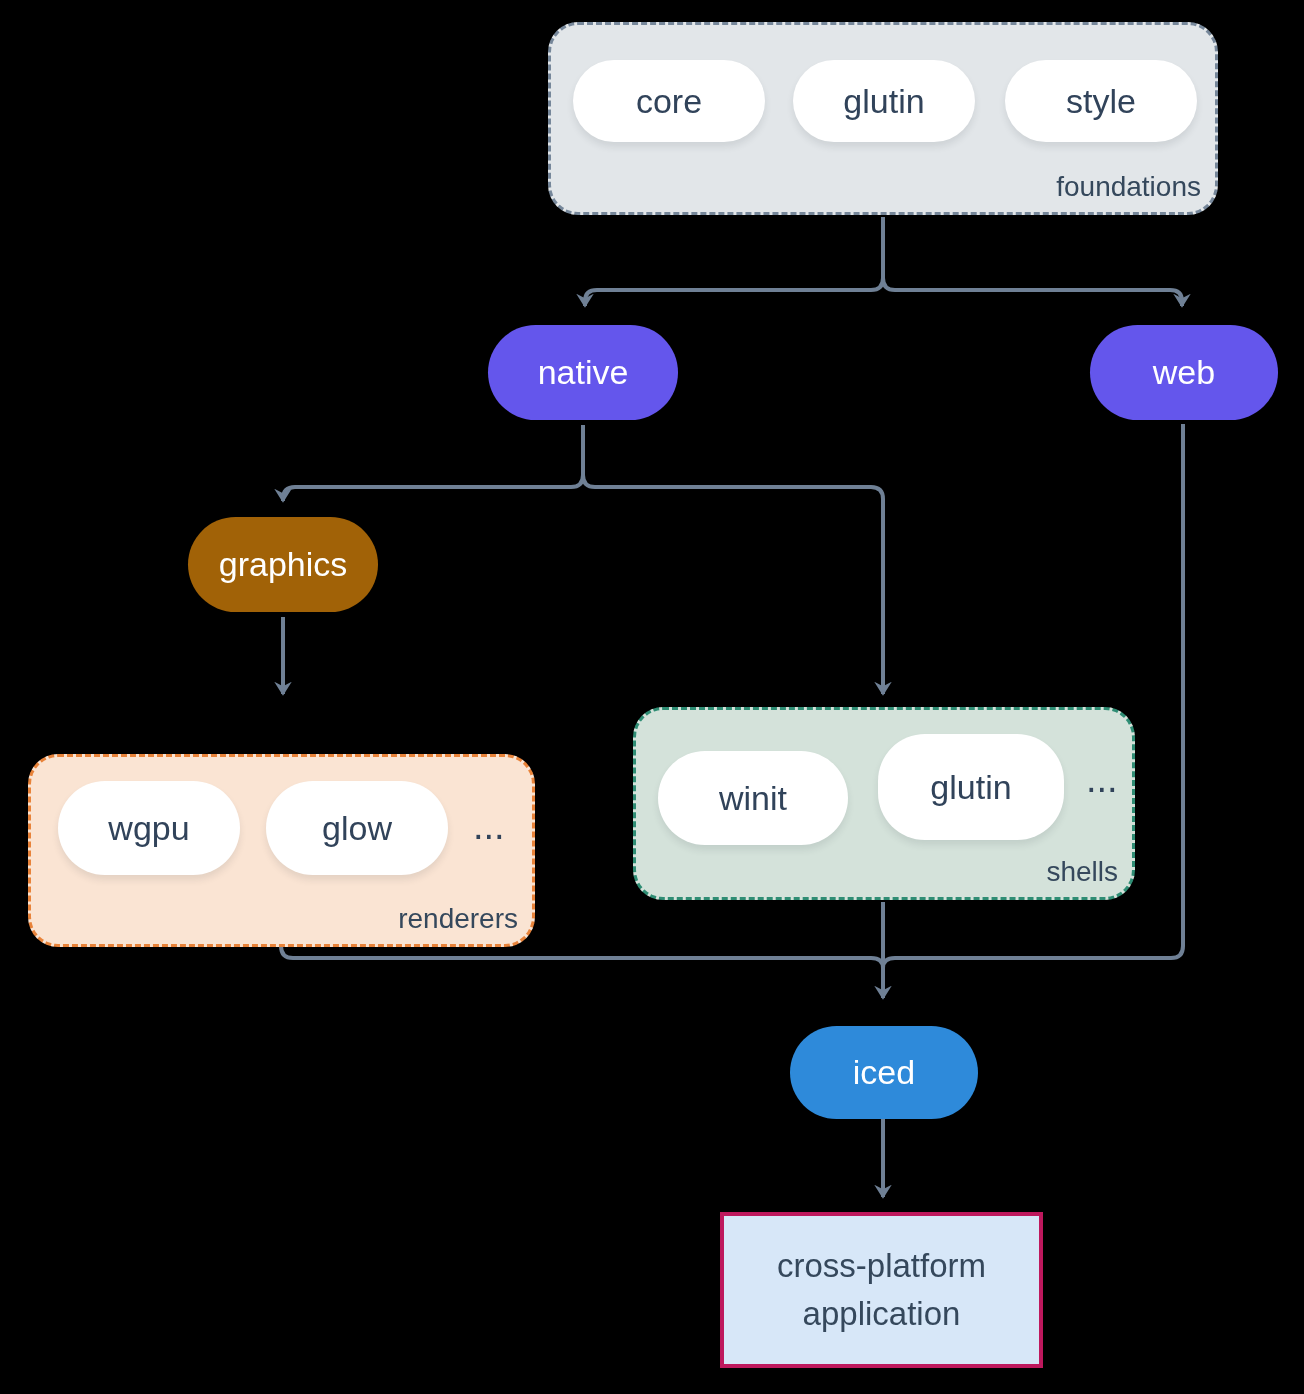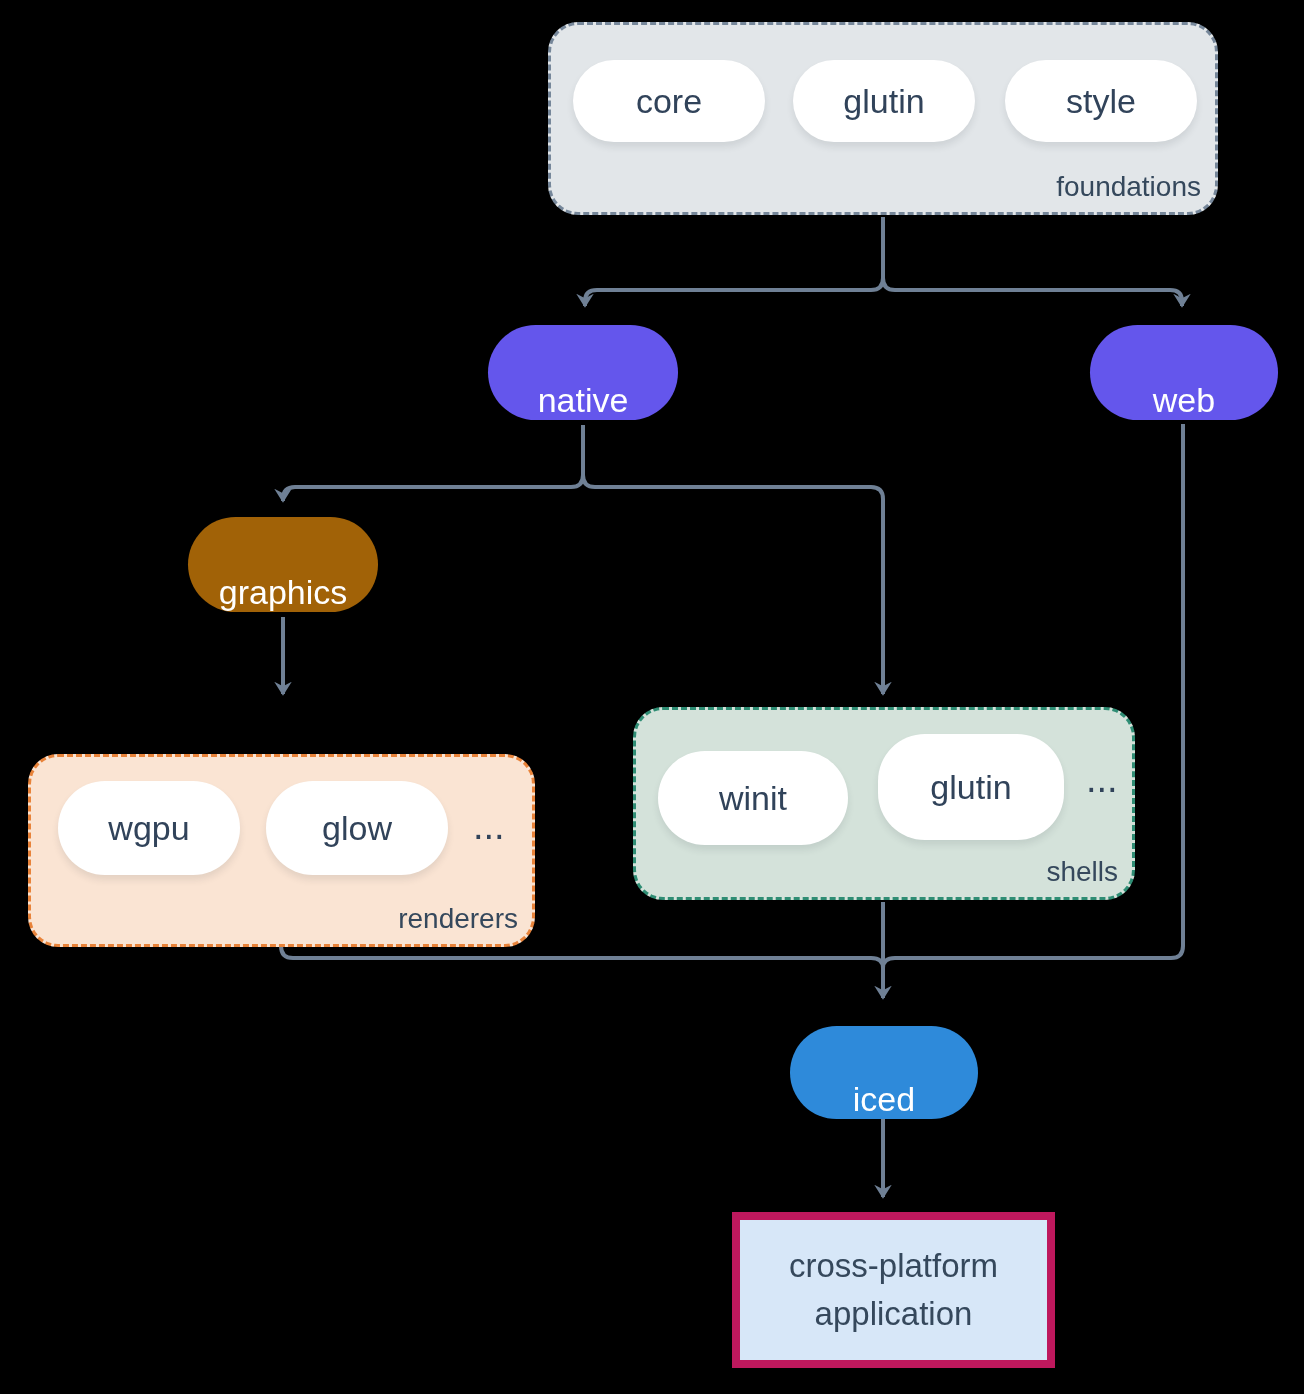--- a/index.html
+++ b/index.html
@@ -12,32 +12,32 @@
   .group-box .group-label{
     position:absolute;right:14px;bottom:9px;font-size:28px;color:#35485c;
   }
   .pill{
     position:absolute;background:#fff;border-radius:47px;z-index:3;
     display:flex;align-items:center;justify-content:center;
     font-size:34px;color:#31435a;box-shadow:0 5px 7px rgba(40,50,60,0.10);
   }
   .node{
     position:absolute;z-index:3;border-radius:48px;
-    display:flex;align-items:flex-end;justify-content:center;
+    display:flex;align-items:center;justify-content:center;
     font-size:34px;color:#ffffff;
   }
   .dots{position:absolute;font-size:38px;color:#31435a;z-index:3;}
   .foundations{left:548px;top:22px;width:670px;height:193px;background:#e2e6e9;border:3px dashed #76879a;}
   .renderers{left:28px;top:707px;width:507px;height:193px;background:#fae4d3;border:3px dashed #e8833a;margin-top:47px;}
   .shells{left:633px;top:707px;width:502px;height:193px;background:#d4e2da;border:3px dashed #2f8d74;}
   .app-box{
     position:absolute;left:720px;top:1212px;width:323px;height:156px;z-index:3;
-    background:#d7e7f8;border:8px solid #be185d;box-sizing:border-box;
+    background:#d7e7f8;border:4px solid #be185d;box-sizing:border-box;
     display:flex;flex-direction:column;align-items:center;justify-content:center;
-    font-size:33px;line-height:1.45;color:#35485c;text-align:center;margin-left:12px;
+    font-size:33px;line-height:1.45;color:#35485c;text-align:center;
   }
   .n-native{left:488px;top:325px;width:190px;height:95px;background:#6456ec;}
   .n-web{left:1090px;top:325px;width:188px;height:95px;background:#6456ec;}
   .n-graphics{left:188px;top:517px;width:190px;height:95px;background:#a16207;}
   .n-iced{left:790px;top:1010px;width:188px;height:93px;background:#2e8ada;margin-top:16px;}
   .p-core{left:22px;top:35px;width:192px;height:82px;}
   .p-futures{left:242px;top:35px;width:182px;height:82px;}
   .p-style{left:454px;top:35px;width:192px;height:82px;}
   .p-wgpu{left:27px;top:24px;width:182px;height:94px;}
   .p-glow{left:235px;top:24px;width:182px;height:94px;}

